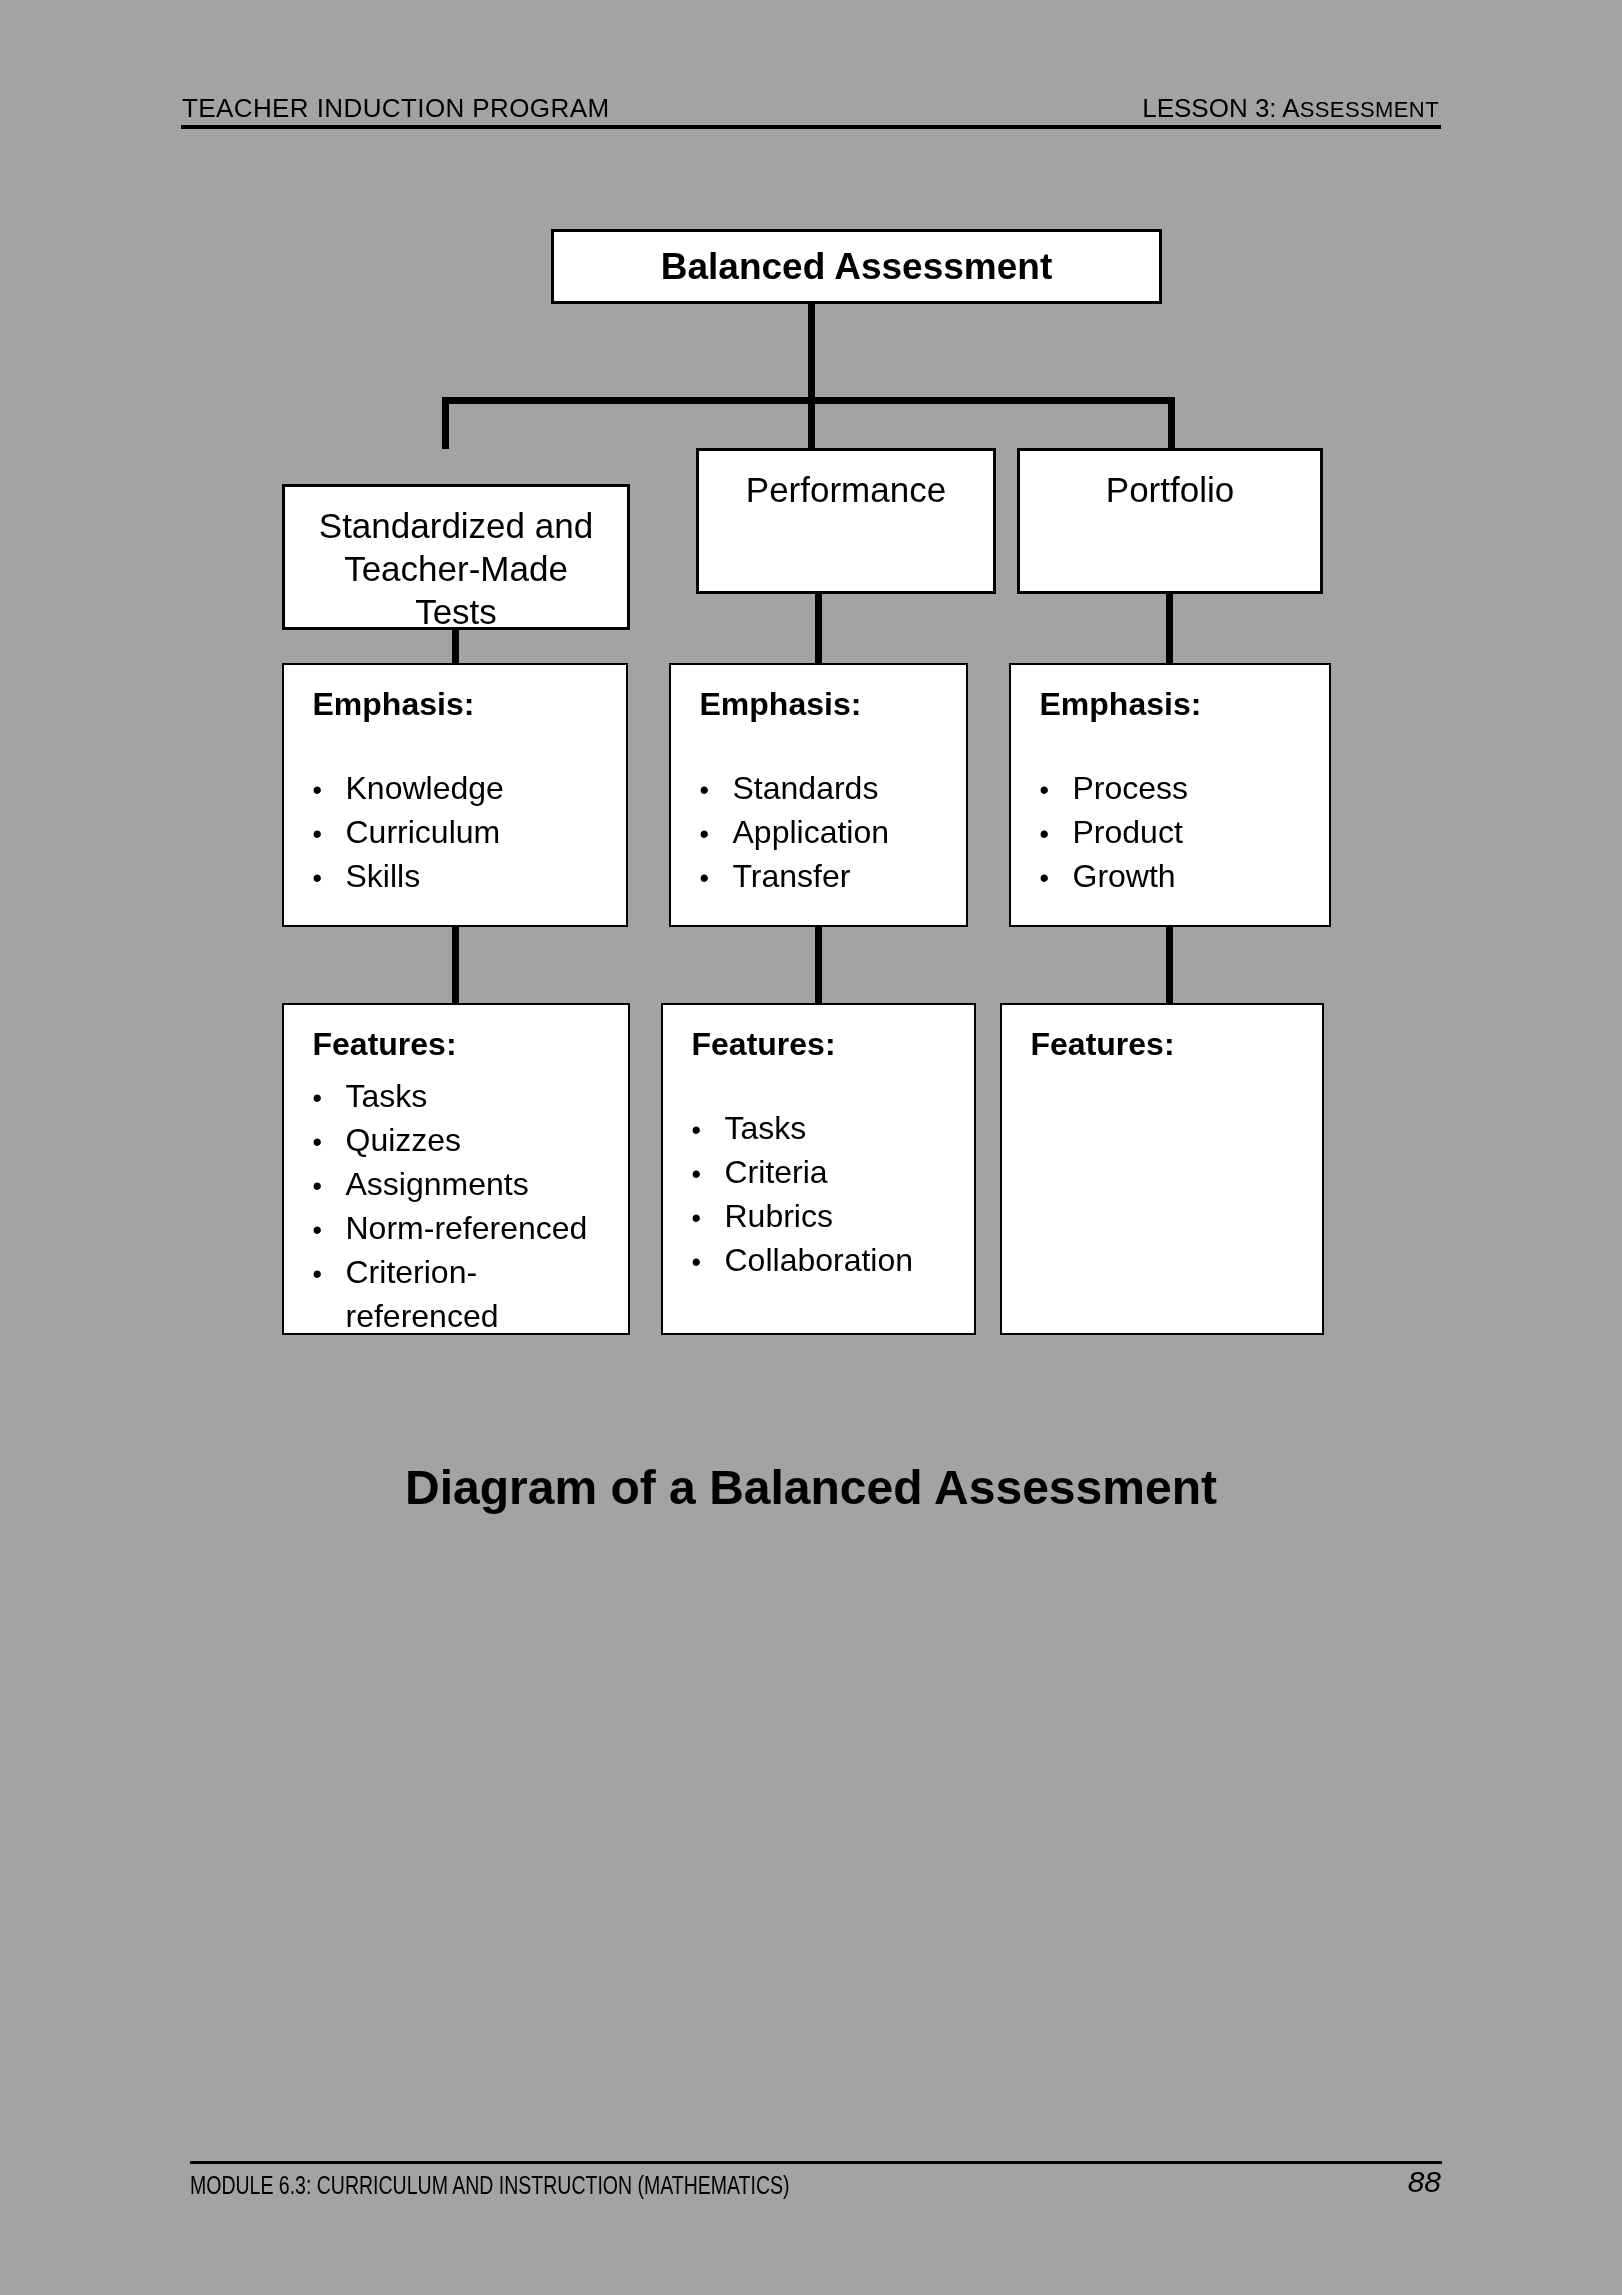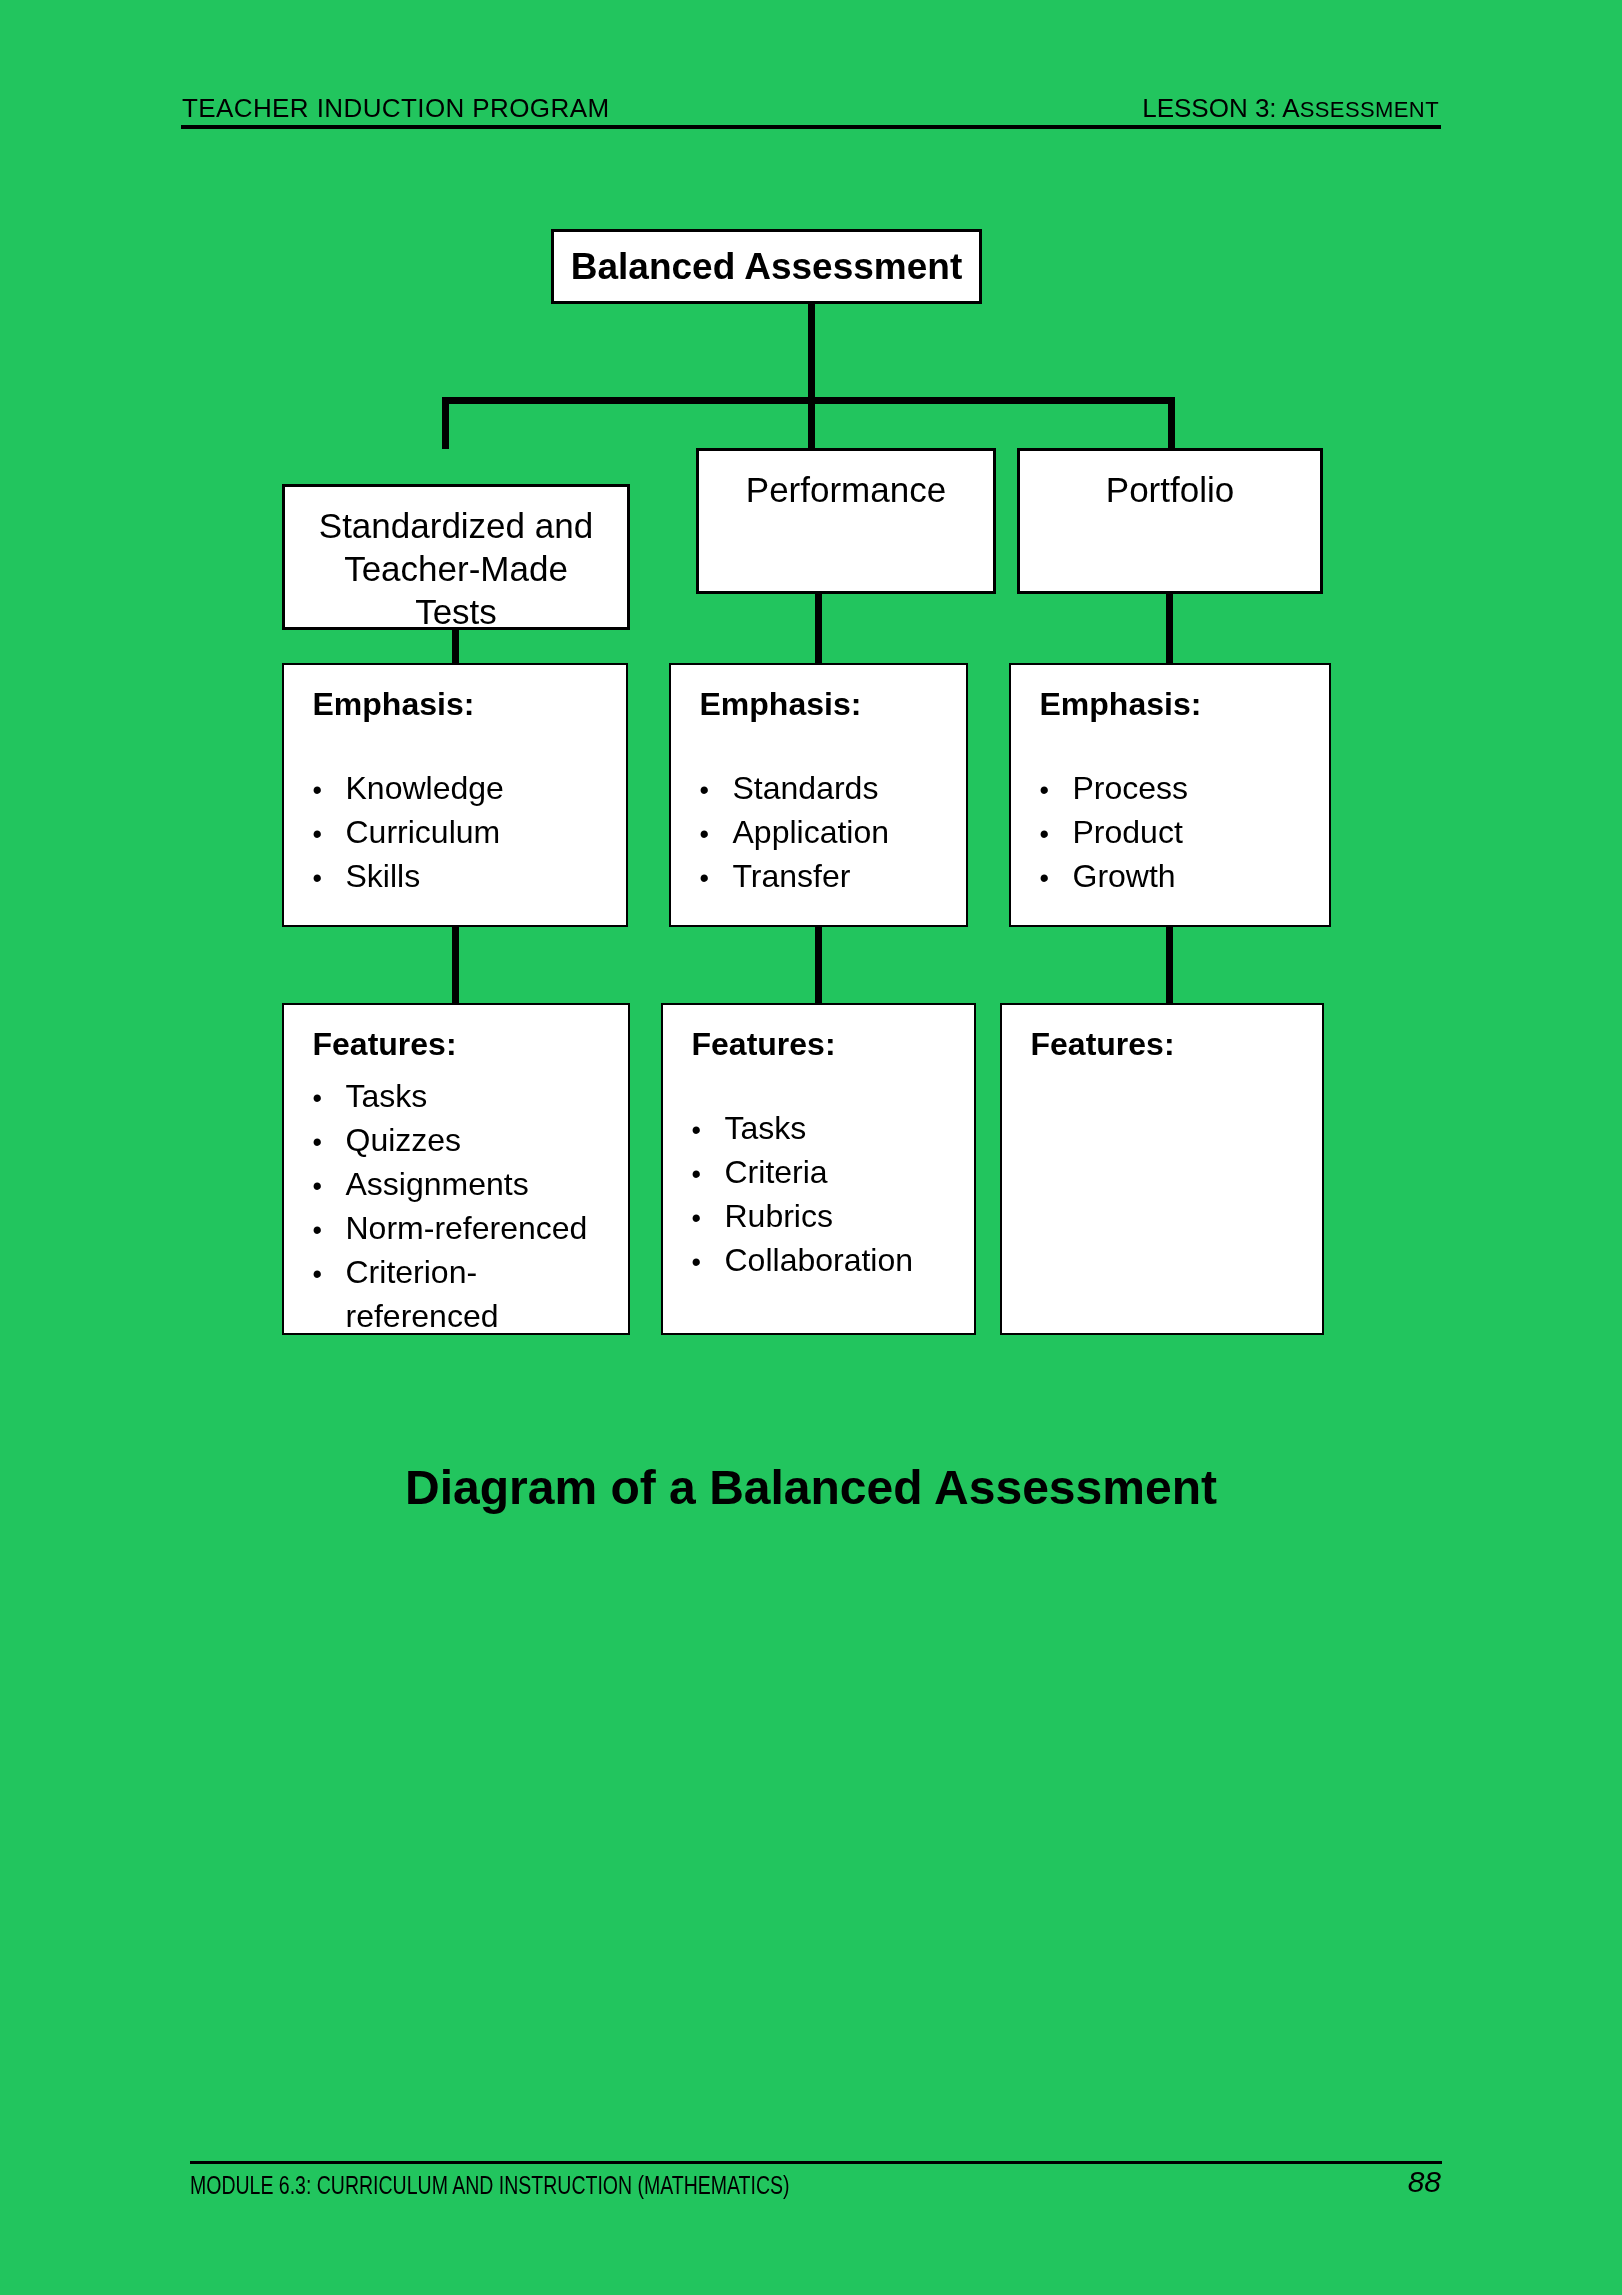--- a/index.html
+++ b/index.html
@@ -1,21 +1,21 @@
 <!DOCTYPE html>
 <html style="font-size:12.7px"><head>
 <meta charset="utf-8">
 <style>
   html, body { margin: 0; padding: 0; background: #888; }
   .page {
     position: relative;
     width: 1623px;
     height: 2295px;
     margin: 0 auto;
-    background: #22c55e;
+    background: #a3a3a3;
     font-family: "Liberation Sans", "DejaVu Sans", sans-serif;
     color: #000;
     overflow: hidden;
   }
 
   
   .hdr-left {
     position: absolute; left: 182px; top: 93px;
     font-size: 26px; letter-spacing: 0.4px; white-space: nowrap;
   }
@@ -39,21 +39,21 @@
   }
   .ftr-page {
     position: absolute; right: 182px; top: 2165px;
     font-size: 30px;
     font-style: italic;
   }
 
   
   .dbox { position: absolute; background: #fff; box-sizing: border-box; }
   .root-box {
-    left: 551px; top: 229px; width: 431px; height: 75px;
+    left: 551px; top: 229px; width: 611px; height: 75px;
     border: 3.2px solid #000;
     display: flex; align-items: center; justify-content: center;
     font-size: 37px; font-weight: bold;
   }
   .type-box {
     border: 3.2px solid #000;
     top: 448px; height: 146px;
     padding: 17.4px 24px 0 24px;
     text-align: center; font-size: 35px; line-height: 43px;
   }

